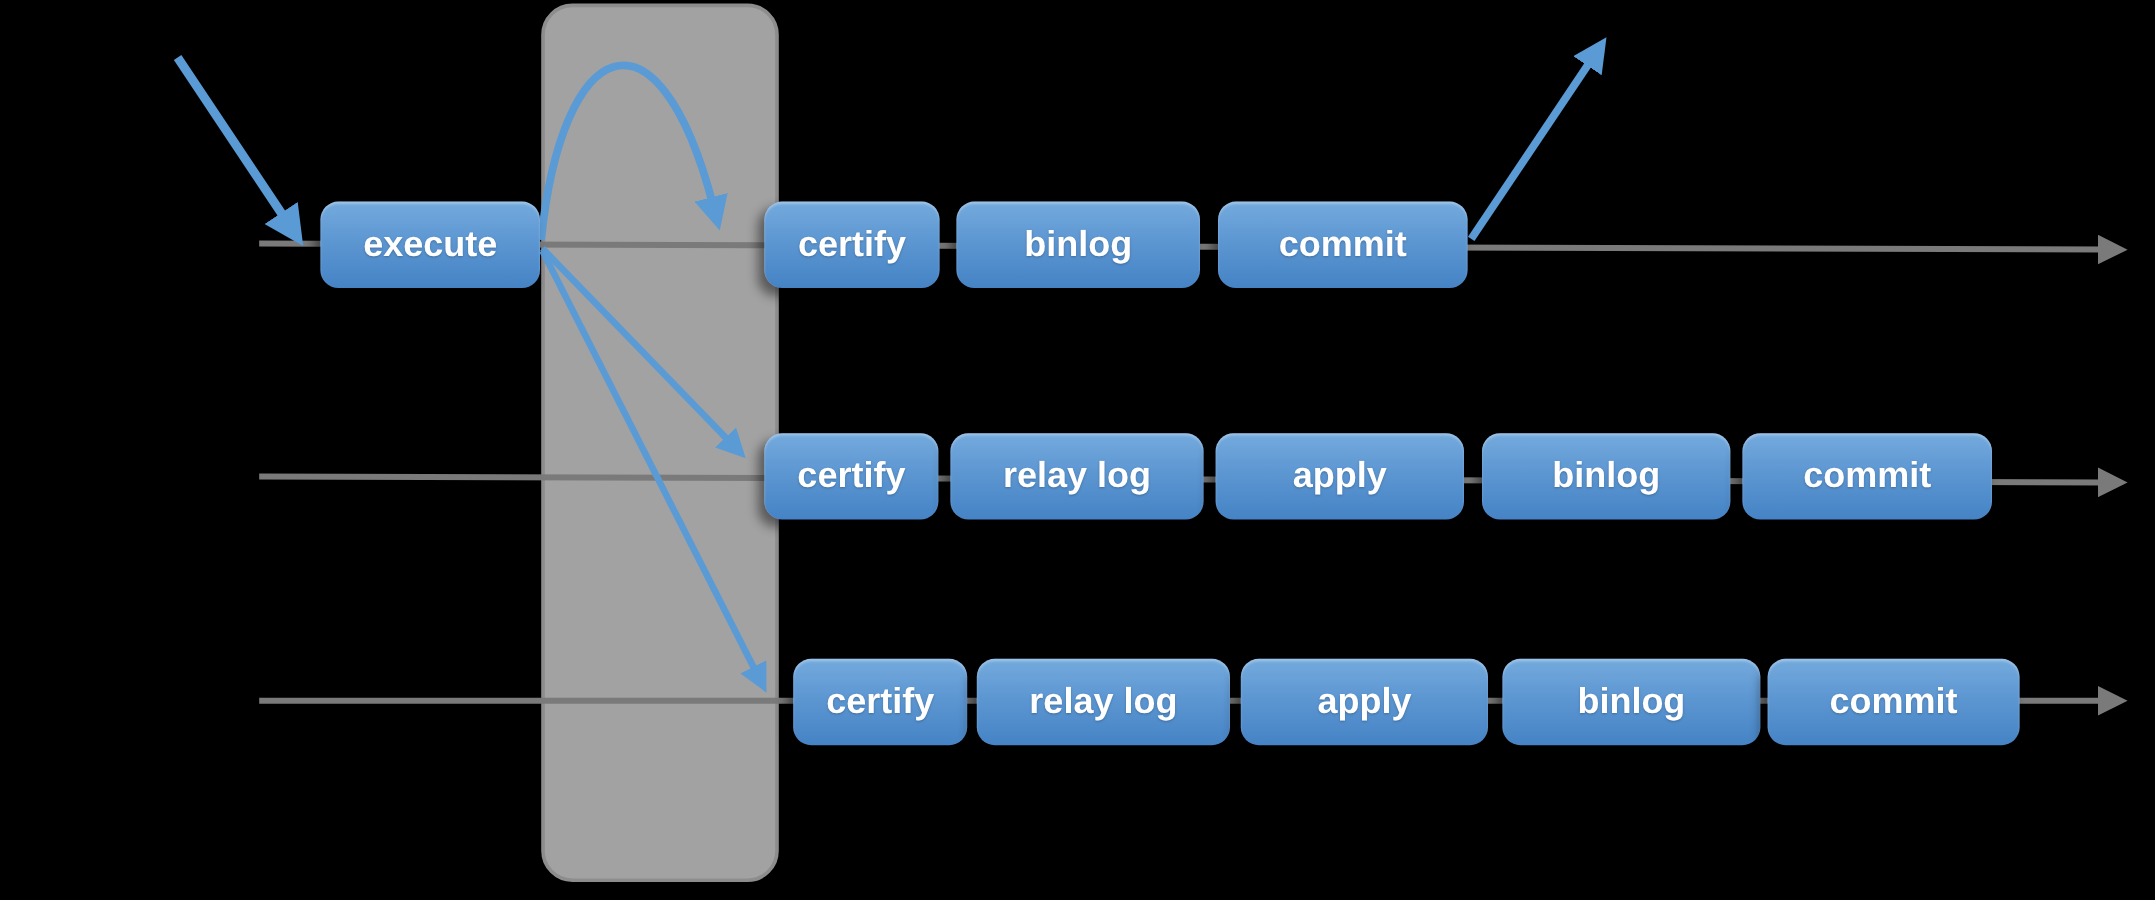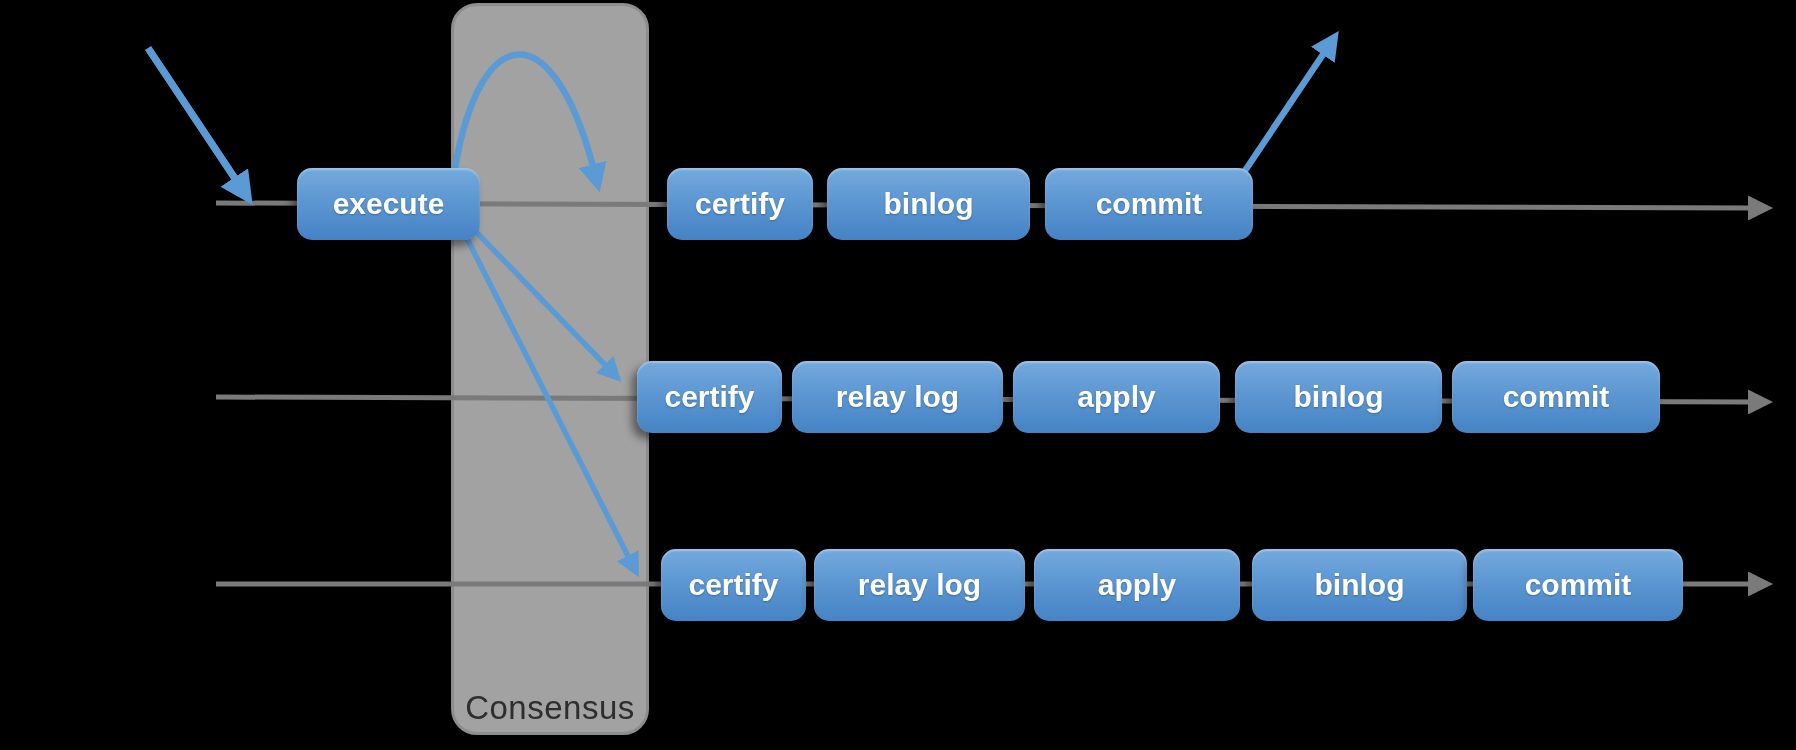--- a/index.html
+++ b/index.html
@@ -55,31 +55,30 @@
     box-shadow: -5px 6px 9px rgba(0,0,0,0.45), inset 0 2px 2px rgba(255,255,255,0.30);
     color: #ffffff;
     font-size: 30px;
     font-weight: 700;
     display: flex;
     align-items: center;
     justify-content: center;
     z-index: 4;
     text-shadow: 0 1px 2px rgba(0,0,0,0.25);
   }
-  .row1 { top: 168px; margin-left: 30px; }
+  .row1 { top: 168px; }
   .row2 { top: 361px; }
   .row3 { top: 549px; }
 </style>
 </head>
 <body>
 
 <div class="stage">
 
   <div class="consensus-bar"></div>
-  <div class="consensus-label">Consensus</div>
 
   <svg class="overlay" viewBox="0 0 1796 750" xmlns="http://www.w3.org/2000/svg">
     <defs>
       <marker id="headGray" viewBox="0 0 10 10" refX="2" refY="5" markerWidth="5" markerHeight="5" orient="auto" markerUnits="strokeWidth">
         <path d="M0,0 L10,5 L0,10 Z" fill="#7a7a7a"></path>
       </marker>
       <marker id="headBlue" viewBox="0 0 10 10" refX="2" refY="5" markerWidth="4.4" markerHeight="4.4" orient="auto" markerUnits="strokeWidth">
         <path d="M0,0 L10,5 L0,10 Z" fill="#5b9bd5"></path>
       </marker>
     </defs>

